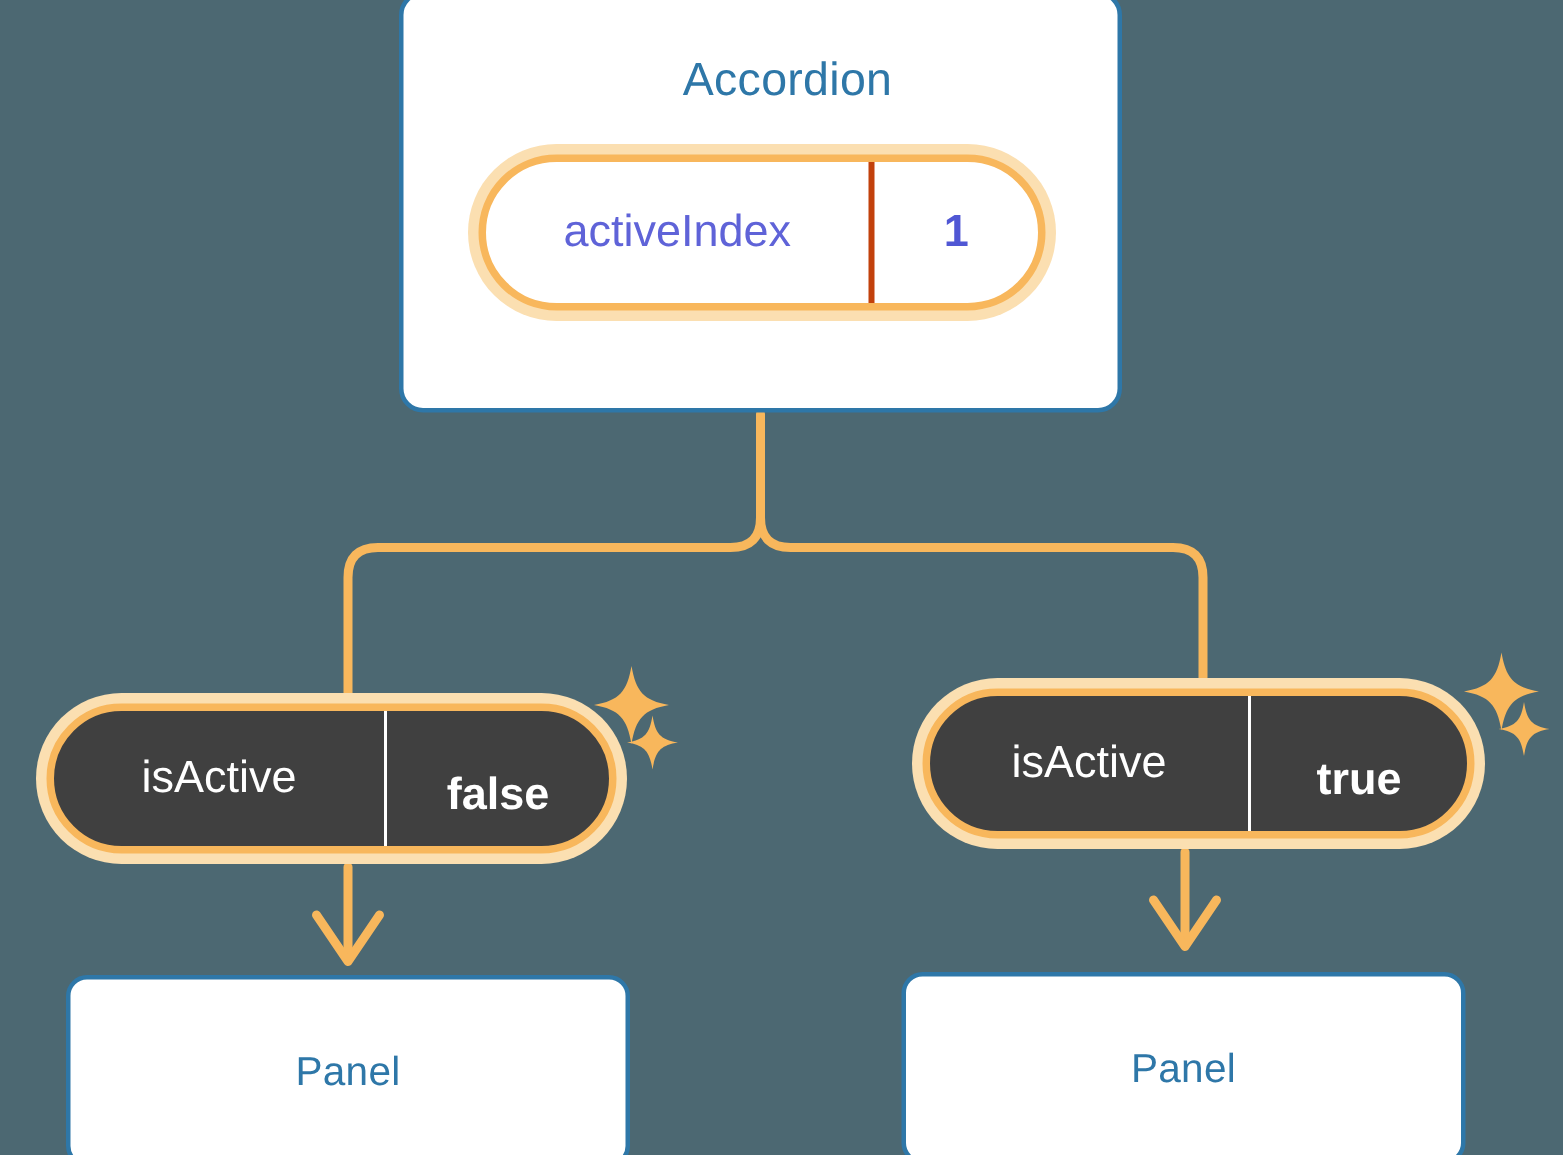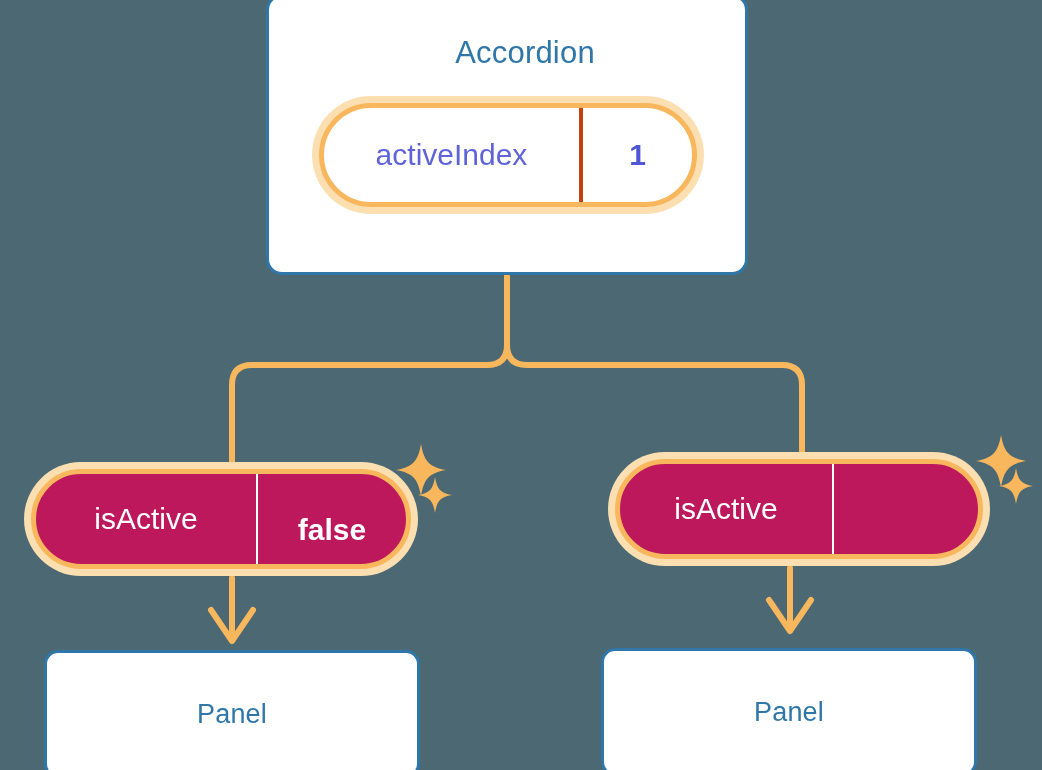--- a/index.html
+++ b/index.html
@@ -124,21 +124,21 @@
   }
   #pill-activeindex .pill-val {
     flex: 1 1 auto;
     color: #5057d4;
     font-size: 30px;
     font-weight: 700;
   }
 
   
   .pill-purple .pill {
-    background: #be185d;
+    background: #404040;
     height: 100px;
   }
   .pill-purple .pill-key {
     color: #ffffff;
     font-size: 30px;
     font-weight: 400;
     border-right: 2px solid #ffffff;
   }
   .pill-purple .pill-val {
     color: #ffffff;
@@ -214,20 +214,21 @@
     </div>
   </div>
 
   <div class="card panel-card" id="panel-left">
     <div class="card-title">Panel</div>
   </div>
 
   <div class="pill-wrap pill-purple" id="pill-isactive-right">
     <div class="pill">
       <div class="pill-key">isActive</div>
+      <div class="pill-val">true</div>
     </div>
   </div>
 
   <div class="card panel-card" id="panel-right">
     <div class="card-title">Panel</div>
   </div>
 
 </div>
 
 </body></html>

